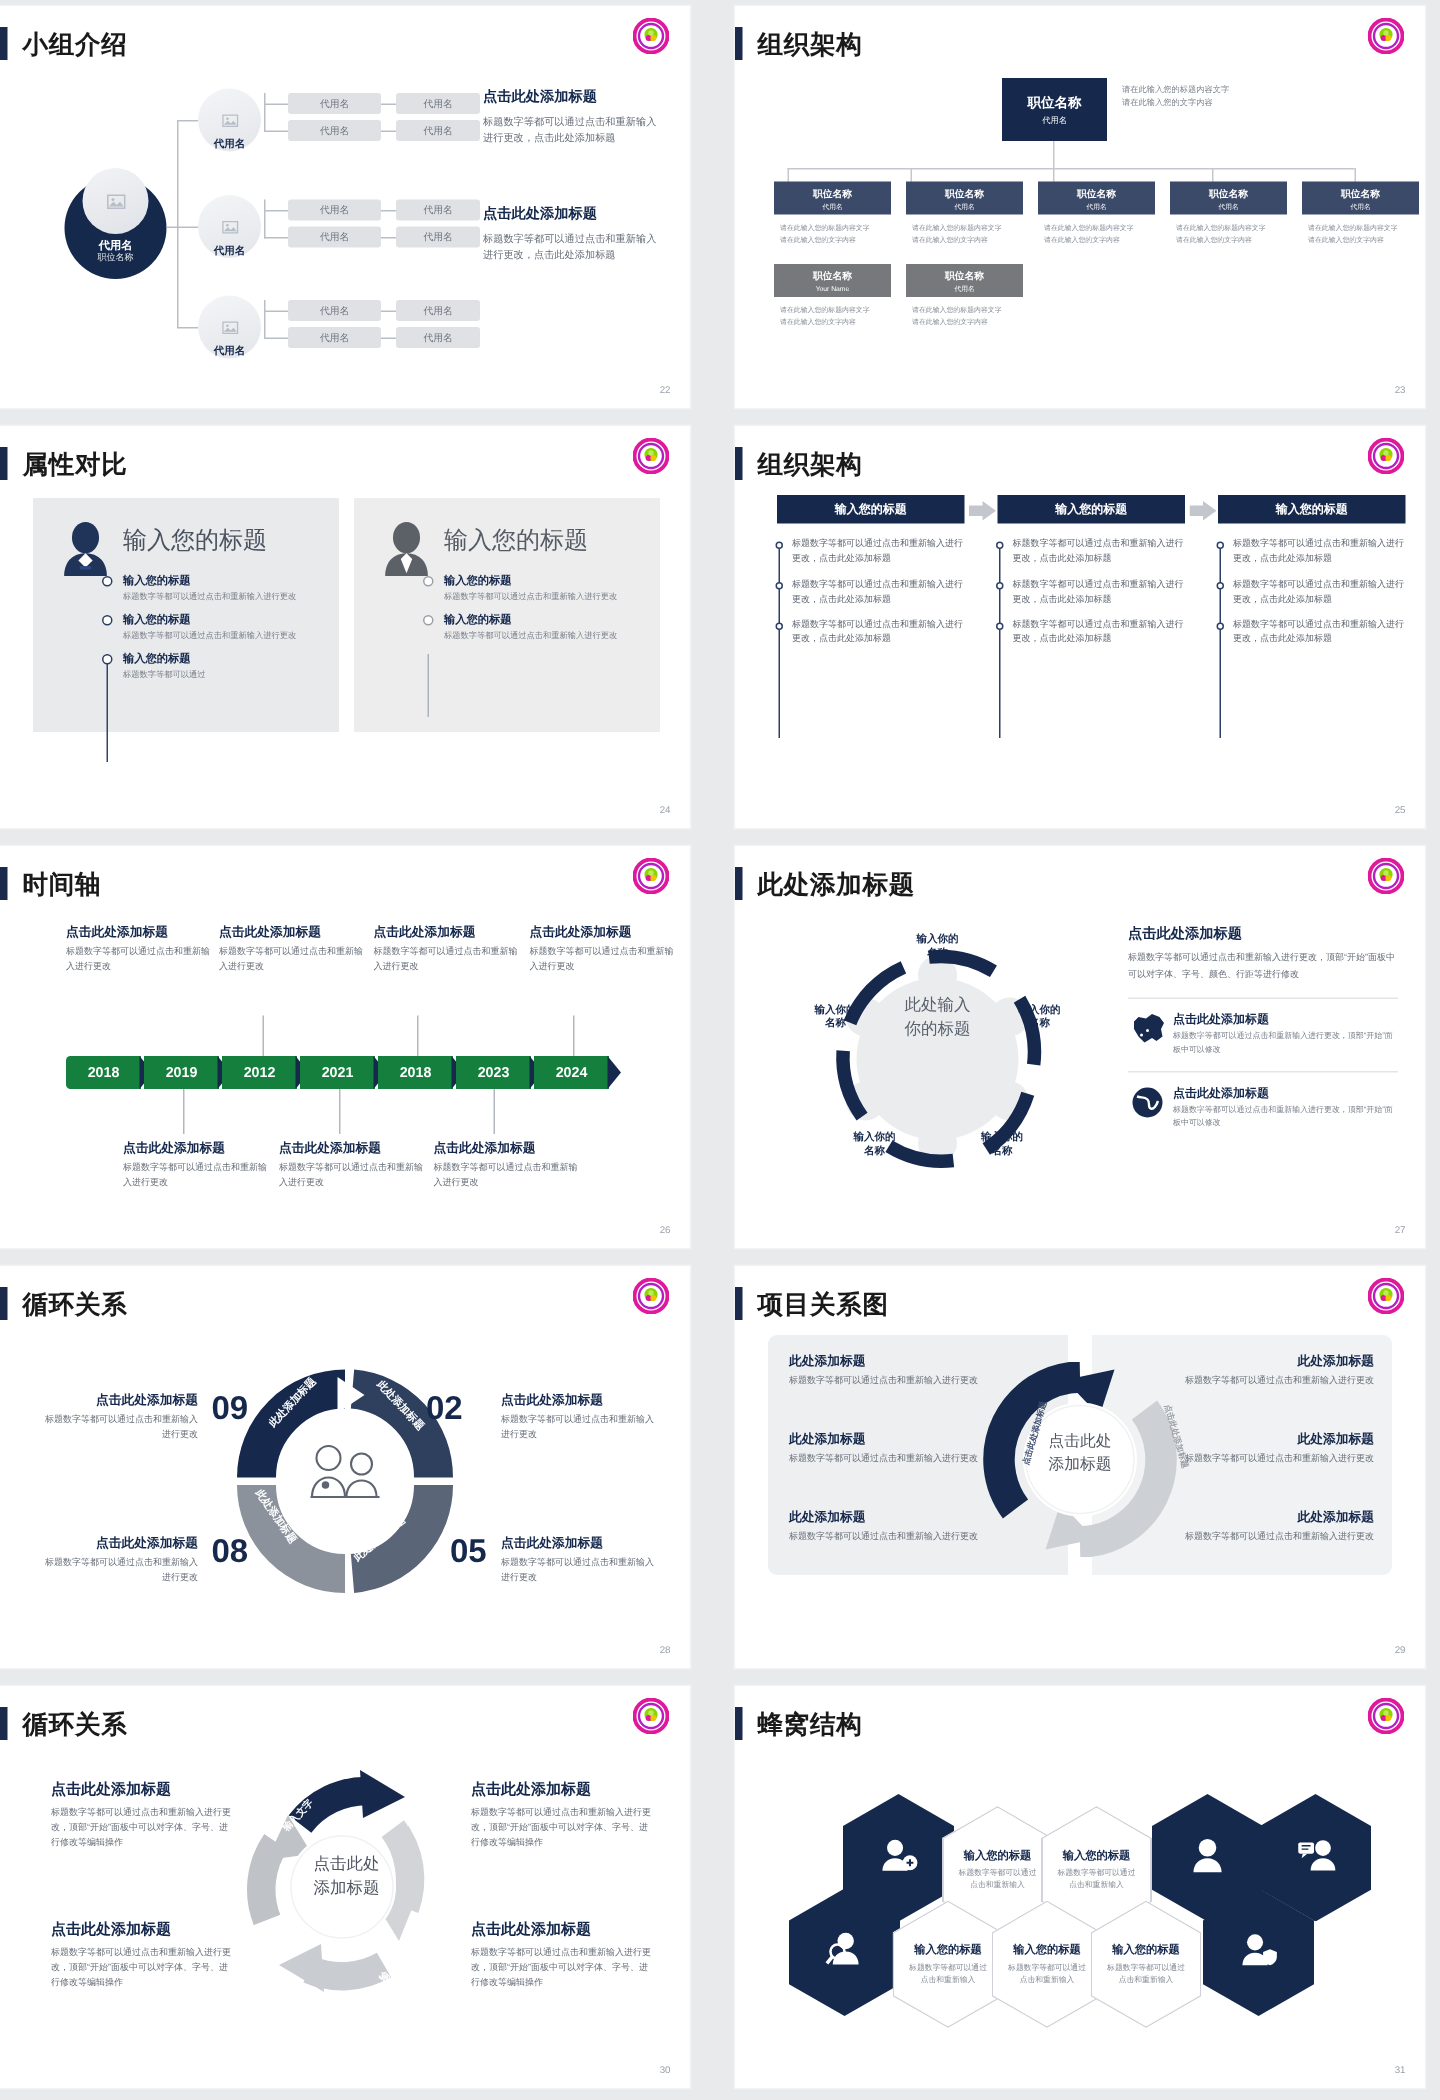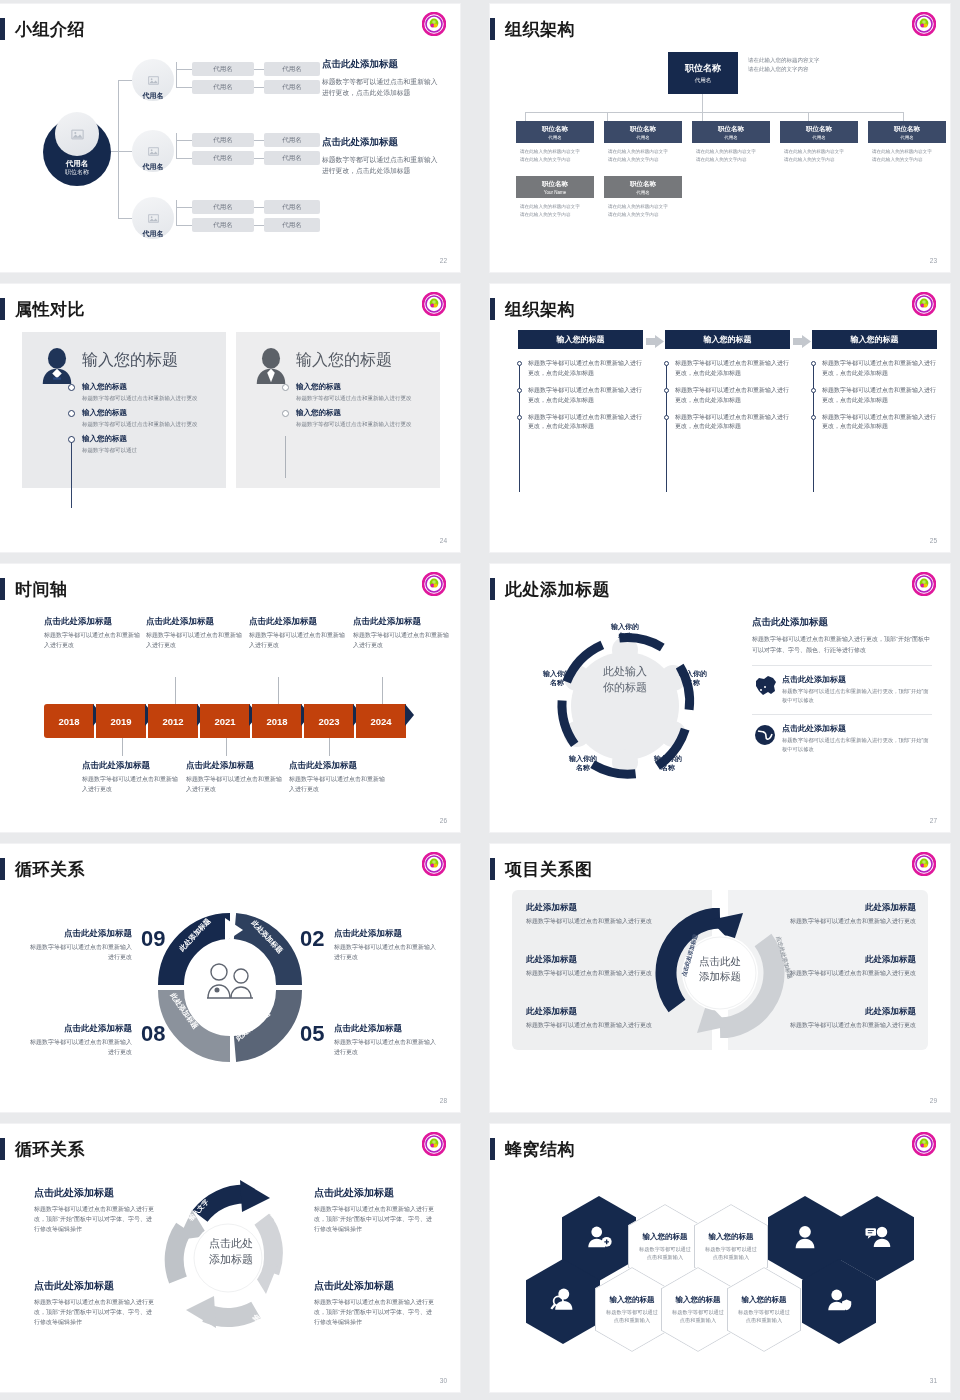--- a/index.html
+++ b/index.html
@@ -94,21 +94,21 @@
   .tp-spine{position:absolute;width:1px;background:#2d3f64;top:78px;height:130px;}
 
   
   .tl-top{position:absolute;top:52px;width:98px;}
   .tl-top .t{font-size:8.5px;font-weight:bold;color:#16294d;}
   .tl-top .p{font-size:6px;color:#666d78;line-height:1.6;margin-top:3px;}
   .tl-bot{position:absolute;top:196px;width:98px;}
   .tl-bot .t{font-size:8.5px;font-weight:bold;color:#16294d;}
   .tl-bot .p{font-size:6px;color:#666d78;line-height:1.6;margin-top:3px;}
   .tl-bar{position:absolute;left:44px;top:140px;height:22px;display:flex;}
-  .yr{position:relative;height:34px;background:#c2410c;color:#fff;font-size:9.5px;font-weight:bold;
+  .yr{position:relative;height:22px;background:#15803d;color:#fff;font-size:9.5px;font-weight:bold;
      display:flex;align-items:center;justify-content:center;width:50px;margin-right:2px;}
   .yr::after{content:"";position:absolute;right:-8px;top:0;width:0;height:0;
      border-top:11px solid transparent;border-bottom:11px solid transparent;border-left:9px solid #16294d;}
   .yr:first-child{border-radius:3px 0 0 3px;}
   .tick{position:absolute;width:1px;background:#b3b8bf;}
 
   
   .cyc-lbl{position:absolute;font-size:7px;font-weight:bold;color:#16294d;text-align:center;line-height:1.35;width:50px;}
   .cyc-center{position:absolute;left:92px;top:100px;width:86px;text-align:center;font-size:11px;color:#5a626e;line-height:1.45;}
   .s27-right{position:absolute;left:262px;top:52px;width:180px;}
@@ -630,21 +630,21 @@
   <div class="cyc-lbl" style="left:110px;top:58px;white-space:pre-line;">输入你的
 名称</div>
   <div class="cyc-lbl" style="left:178px;top:105px;white-space:pre-line;">输入你的
 名称</div>
   <div class="cyc-lbl" style="left:153px;top:190px;white-space:pre-line;">输入你的
 名称</div>
   <div class="cyc-lbl" style="left:68px;top:190px;white-space:pre-line;">输入你的
 名称</div>
   <div class="cyc-lbl" style="left:42px;top:105px;white-space:pre-line;">输入你的
 名称</div>
-  <div class="cyc-center" style="white-space:pre-line;">此处输入
+  <div class="cyc-center" style="white-space:pre-line;font-family:Liberation Mono, monospace;">此处输入
 你的标题</div>
 
   <div class="s27-right">
     <div class="t">点击此处添加标题</div>
     <div class="p">标题数字等都可以通过点击和重新输入进行更改，顶部“开始”面板中可以对字体、字号、颜色、行距等进行修改</div>
     <div class="s27-row">
       <div class="ic">
         <svg viewBox="0 0 26 24" width="26" height="24" fill="#17294d">
               <path d="M4 7l3-3 5 1 4-3 5 2 3 4-2 4 1 5-4 3-3-2-5 3-4-4-3-5z"></path>
               <circle cx="9" cy="16" r="1" fill="#fff"></circle>
@@ -704,21 +704,21 @@
       <circle cx="64" cy="62" r="8"></circle>
           <path d="M53 88c0-8 5-13 11-13s11 5 11 13"></path>
       <circle cx="86" cy="66" r="7"></circle>
           <path d="M76 88c0-7 4.5-11 10-11s10 4 10 11"></path>
       <path d="M52 88h46"></path>
           <circle cx="62" cy="80" r="1.8" fill="#5f6570"></circle>
     </g>
   </svg>
 
   <div class="s28-num" style="left:141px;top:82px;">09</div>
-  <div class="s28-num" style="left:300px;top:82px;">02</div>
+  <div class="s28-num" style="left:284px;top:82px;">02</div>
   <div class="s28-num" style="left:300px;top:177px;">05</div>
   <div class="s28-num" style="left:141px;top:177px;">08</div>
 
   <div class="s28-txt" style="left:26px;top:84px;text-align:right;">
     <div class="t">点击此处添加标题</div>
     <div class="p">标题数字等都可以通过点击和重新输入进行更改</div>
   </div>
   <div class="s28-txt" style="left:334px;top:84px;">
     <div class="t">点击此处添加标题</div>
     <div class="p">标题数字等都可以通过点击和重新输入进行更改</div>

